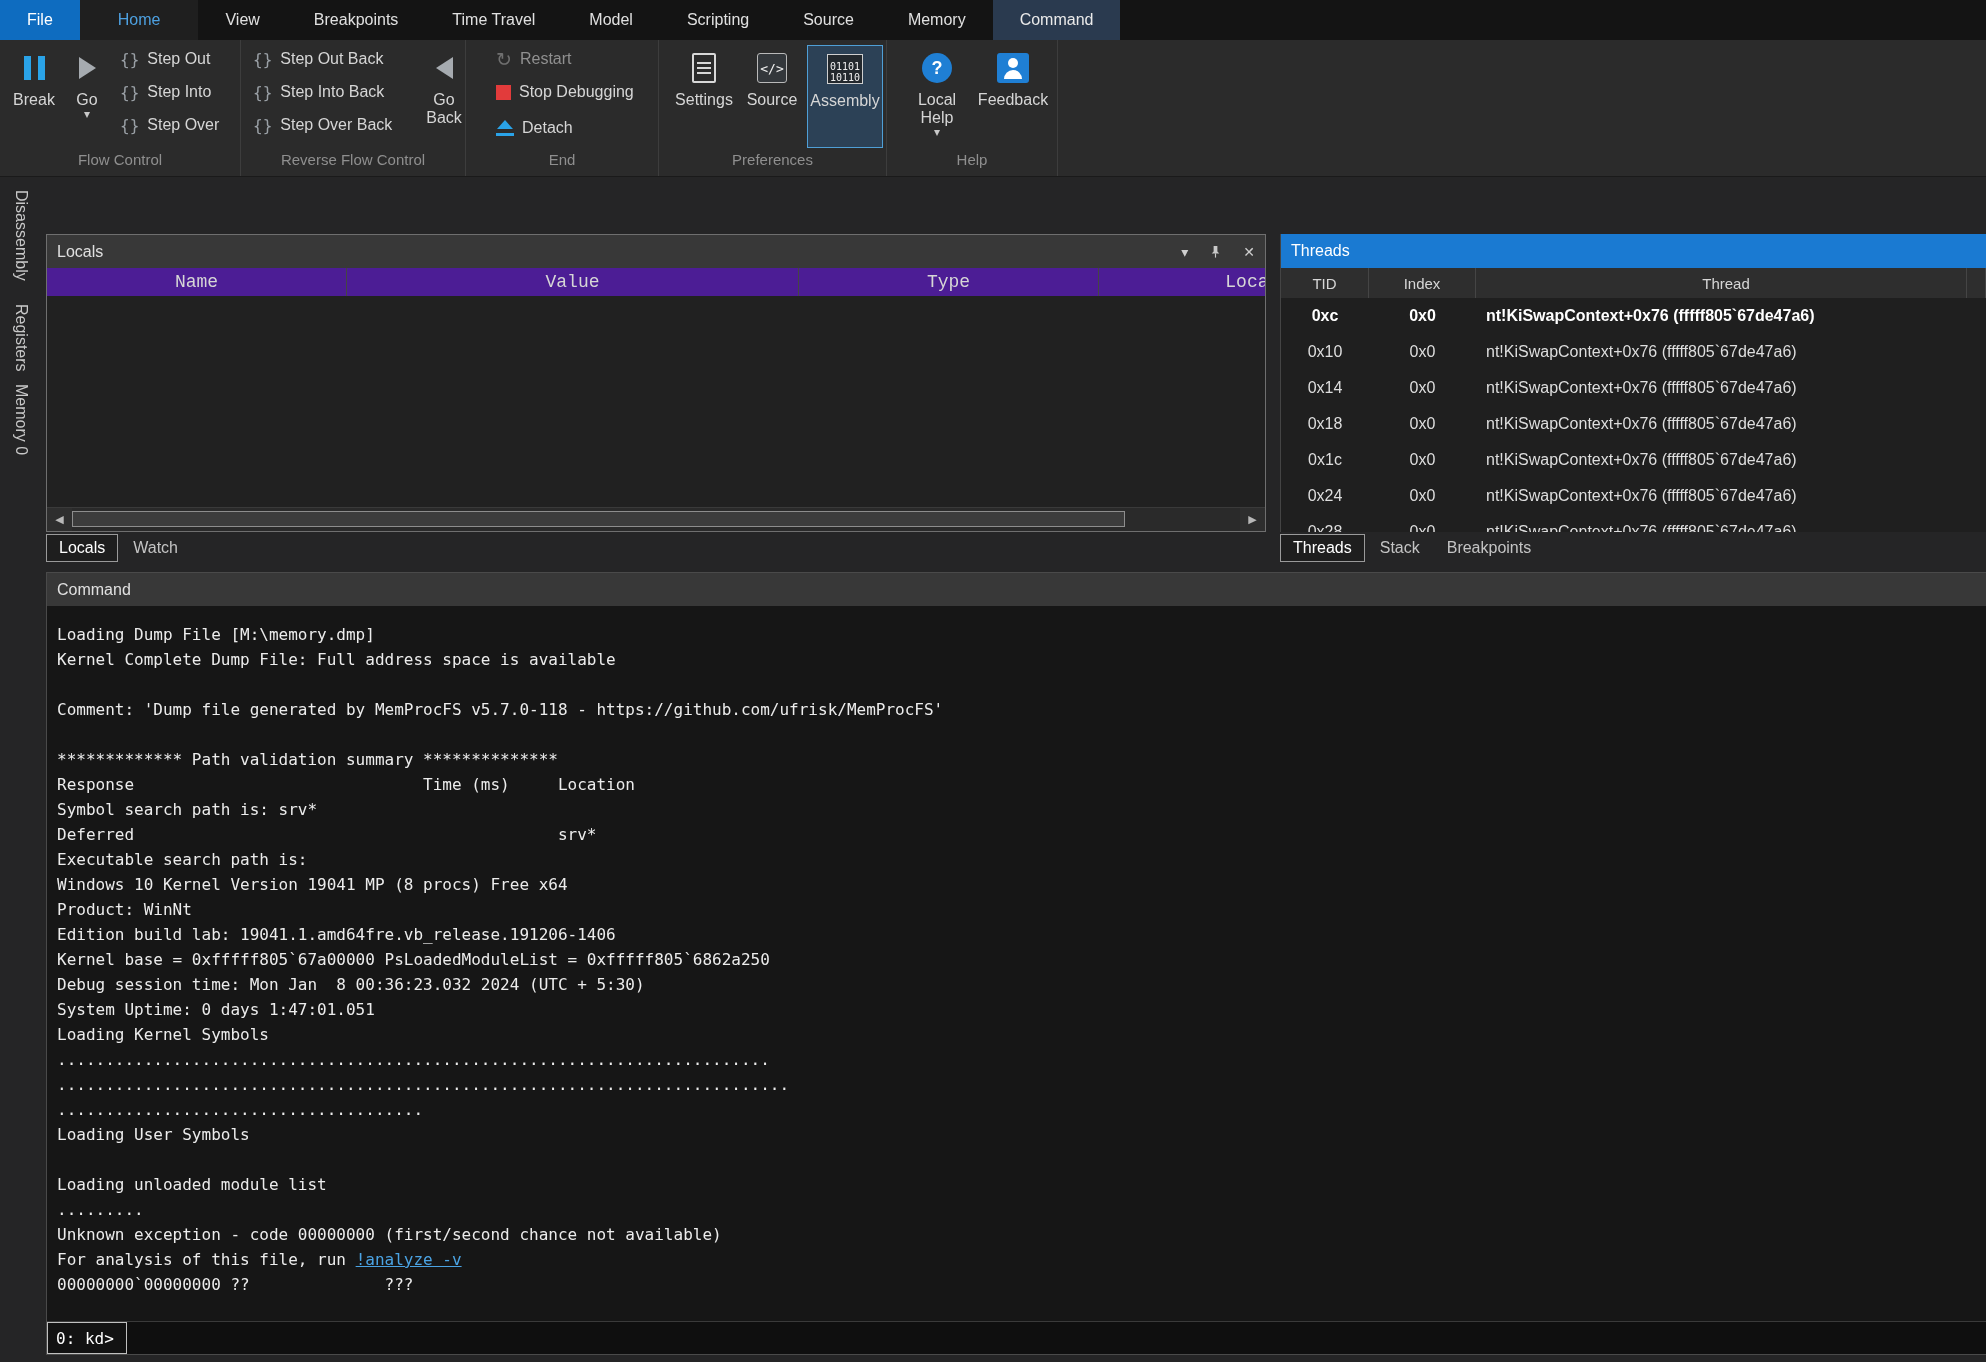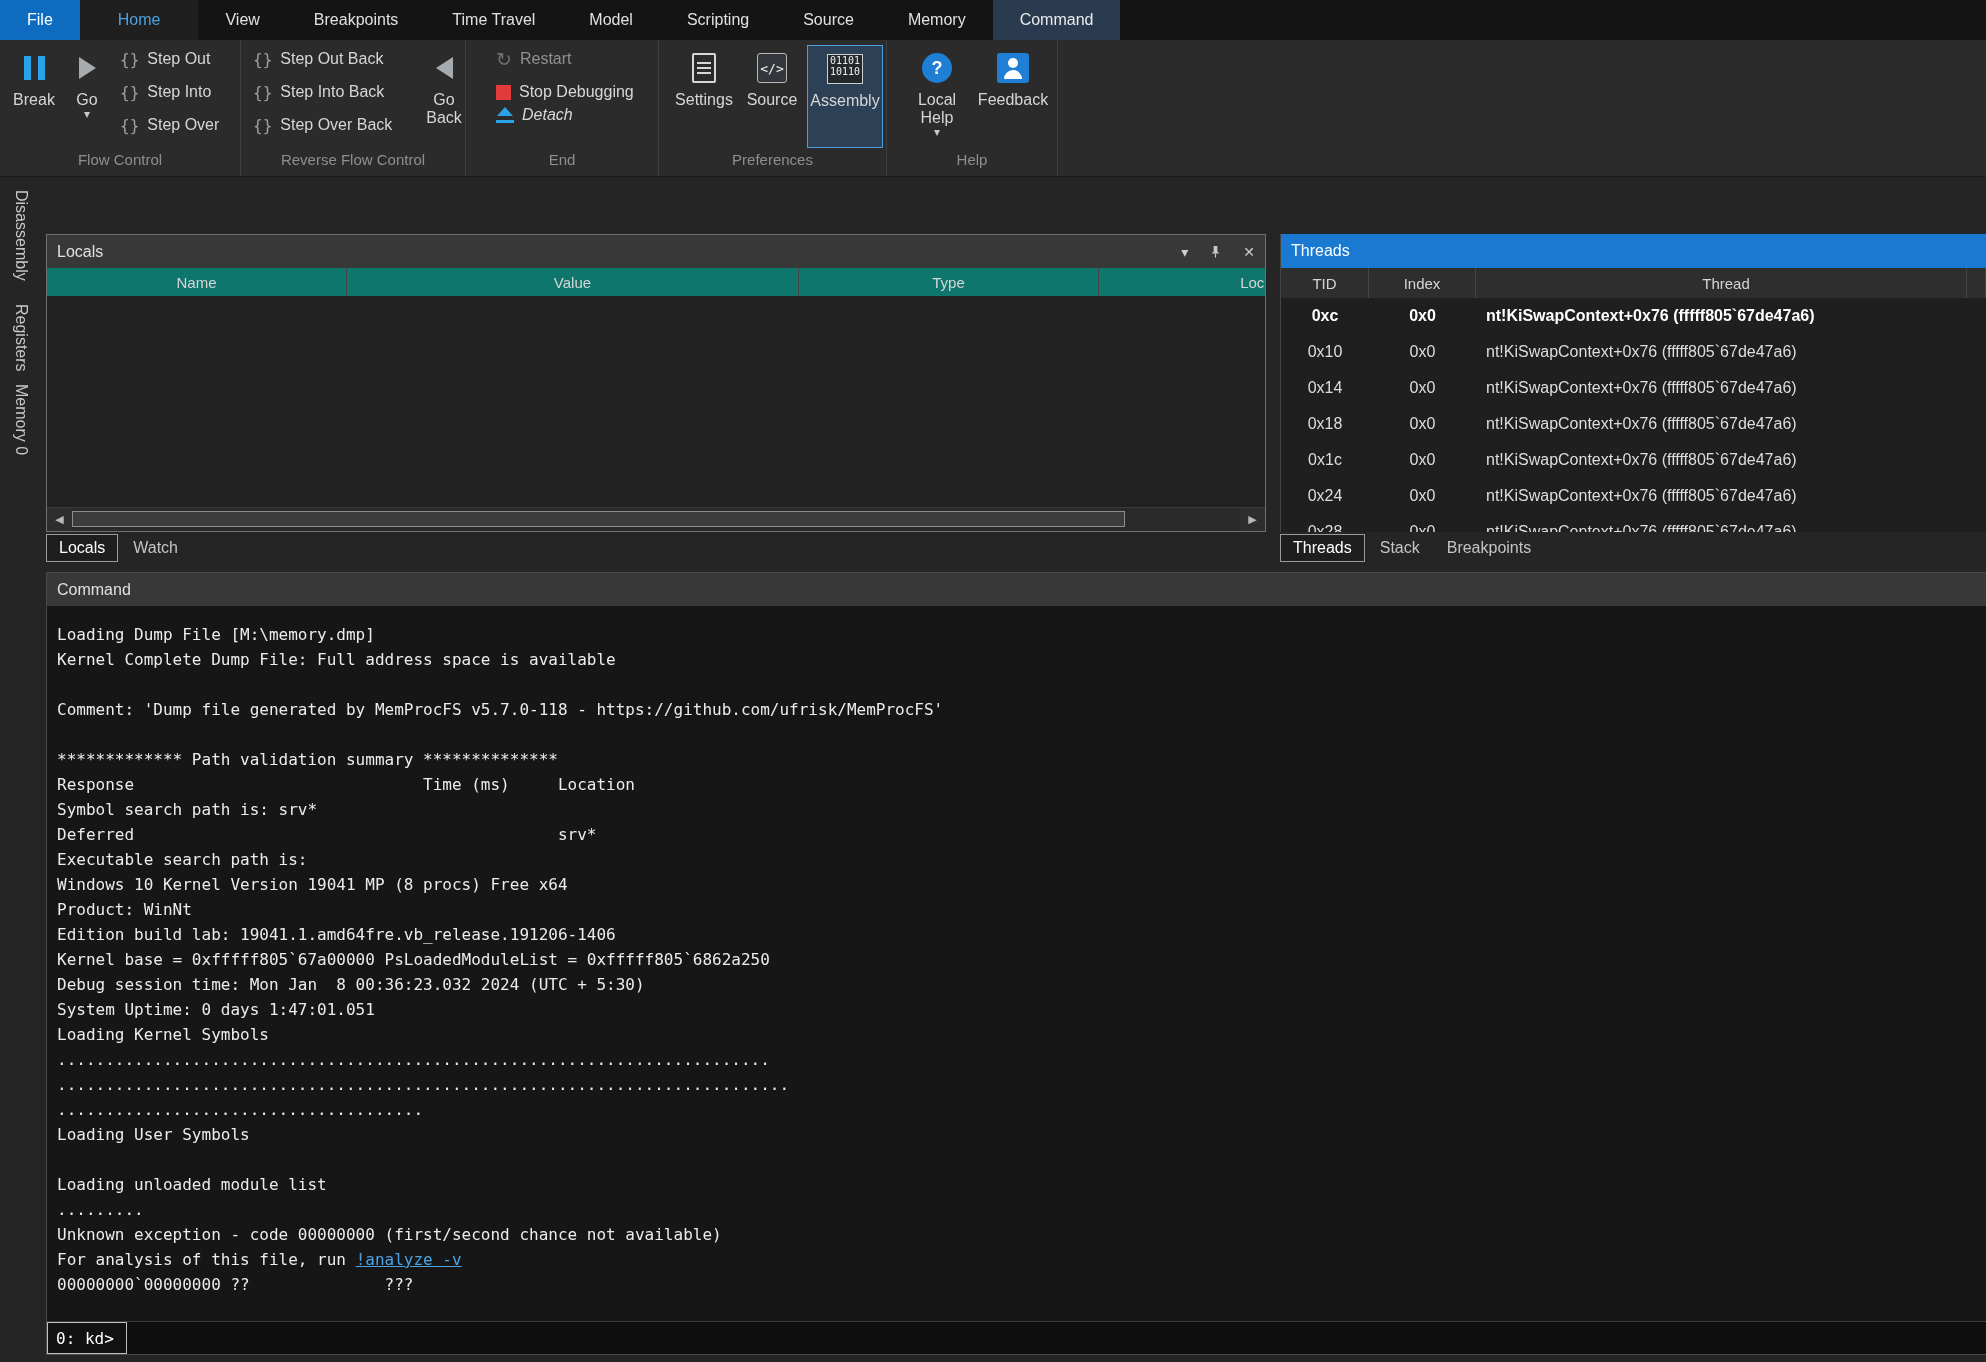--- a/index.html
+++ b/index.html
@@ -30,37 +30,37 @@
   .restart-icon{font-size:19px;color:#6f6f6f;}
   .dimmed{color:#909090;}
   .stop-icon{width:15px;height:15px;background:#e23b3b;}
   .detach-icon{position:relative;width:18px;height:17px;}
   .detach-icon::before{content:"";position:absolute;left:1px;top:0;border-left:8px solid transparent;border-right:8px solid transparent;border-bottom:9px solid #2aa3e8;}
   .detach-icon::after{content:"";position:absolute;left:0;bottom:1px;width:18px;height:3px;background:#2aa3e8;}
   .doc-icon{width:24px;height:30px;border:2px solid #d8d8d8;border-radius:2px;padding:4px 3px;
     background:repeating-linear-gradient(to bottom,transparent 0 3px,#d8d8d8 3px 5px) content-box;}
   .src-icon{width:30px;height:30px;border:1px solid #b9b9b9;border-radius:3px;display:flex;align-items:center;justify-content:center;
     font-family:"DejaVu Sans Mono",monospace;font-size:13px;color:#f0f0f0;background:#33373b;}
-  .asm-icon{width:36px;height:30px;border:1px solid #cfcfcf;background:#23282d;display:flex;flex-direction:column;align-items:center;justify-content:flex-start;
+  .asm-icon{width:36px;height:30px;border:1px solid #cfcfcf;background:#23282d;display:flex;flex-direction:column;align-items:center;justify-content:flex-end;
     font-family:"DejaVu Sans Mono",monospace;font-size:10px;line-height:11px;color:#f0f0f0;}
   .help-icon{width:30px;height:30px;border-radius:50%;background:#1f7fd4;color:#fff;display:flex;align-items:center;justify-content:center;font-size:18px;font-weight:bold;}
   .fb-icon{position:relative;width:32px;height:30px;border-radius:3px;background:#1f7fd4;}
   .fb-icon::before{content:"";position:absolute;left:11px;top:5px;width:10px;height:10px;border-radius:50%;background:#fff;}
   .fb-icon::after{content:"";position:absolute;left:7px;top:17px;width:18px;height:9px;border-radius:9px 9px 0 0;background:#fff;}
 
   
   .side-strip{position:absolute;left:0;top:177px;width:46px;bottom:0;background:#252526;}
   .vtab{position:absolute;left:12px;writing-mode:vertical-rl;color:#c8c8c8;font-size:16px;white-space:nowrap;}
 
   
   .ptitle{height:33px;background:#383838;display:flex;align-items:center;padding:0 10px;font-size:16px;color:#e0e0e0;}
   .ptitle .spacer{flex:1;}
   .ticon{margin-left:20px;color:#cfcfcf;font-size:14px;display:flex;align-items:center;}
   #locals-panel{position:absolute;left:46px;top:234px;width:1220px;height:298px;border:1px solid #6f6f6f;background:#1f1f1f;overflow:hidden;}
-  .phead{display:flex;height:28px;background:#0f766e;color:#d6d6d6;font-size:15px;width:1400px;}
+  .phead{display:flex;height:28px;background:#4c1d95;color:#d6d6d6;font-size:18px;width:1400px;font-family:Liberation Mono, monospace;}
   .phcell{display:flex;align-items:center;justify-content:center;border-right:1px solid #454545;}
   .lbody{height:211px;background:#212121;}
   .hscroll{height:24px;background:#2a2a2a;display:flex;border-top:1px solid #3a3a3a;}
   .harrow{width:25px;display:flex;align-items:center;justify-content:center;color:#b8b8b8;font-size:11px;background:#2e2e2e;}
   .htrack{flex:1;position:relative;background:#2a2a2a;}
   .hthumb{position:absolute;left:0;top:3px;height:16px;width:1053px;border:1px solid #8d8d8d;background:#3c3c3c;}
 
   #threads-panel{position:absolute;left:1280px;top:234px;right:0;height:298px;background:#1f1f1f;overflow:hidden;border-left:1px solid #444;}
   .ttitle{height:34px;background:#1a7ad2;color:#fff;display:flex;align-items:center;padding:0 10px;font-size:16px;}
   .thead{display:flex;height:30px;background:#2e2e2e;color:#d6d6d6;font-size:15px;}
@@ -162,21 +162,21 @@
 
     <div class="rgroup" id="g-end" style="left:466px;width:193px;">
       <div class="smallbtn" style="left:26px;top:5px;">
         <span class="restart-icon">↻</span>
         <span class="dimmed">Restart</span>
       </div>
       <div class="smallbtn" style="left:26px;top:38px;">
         <span class="stop-icon"></span>
         <span>Stop Debugging</span>
       </div>
-      <div class="smallbtn" style="left:26px;top:61px;font-style:italic;">
+      <div class="smallbtn" style="left:26px;top:74px;">
         <span class="detach-icon"></span>
         <span>Detach</span>
       </div>
       <div class="grouplabel">End</div>
     </div>
 
     <div class="rgroup" id="g-pref" style="left:659px;width:228px;">
       <div class="bigbtn" style="left:14px;width:62px;">
         <span class="icon-area">
             <span class="doc-icon"></span>

